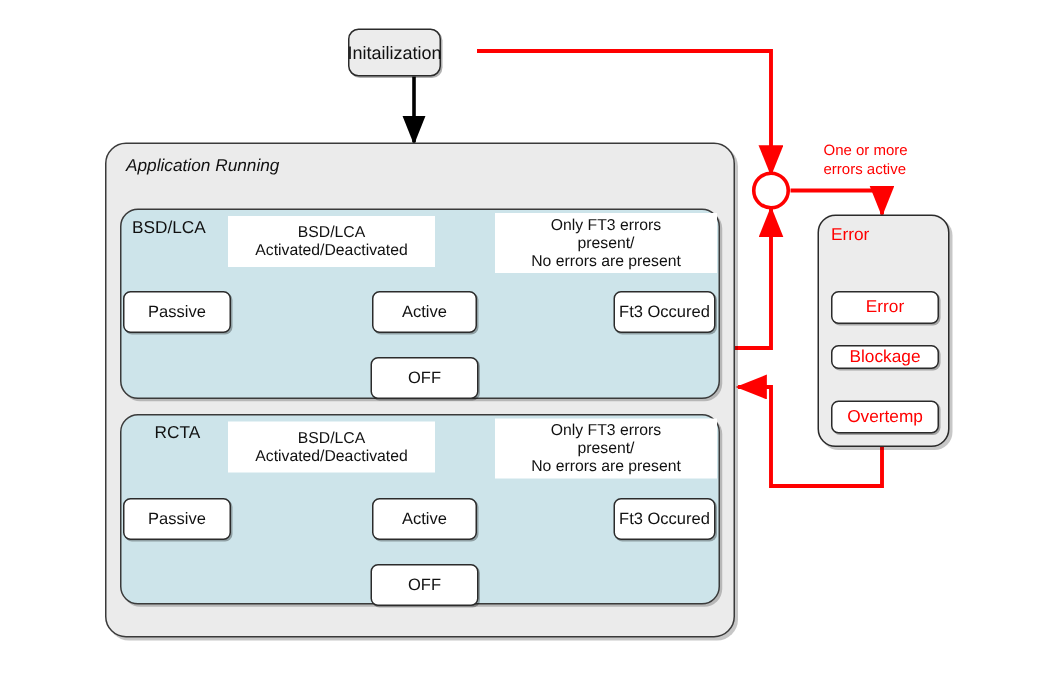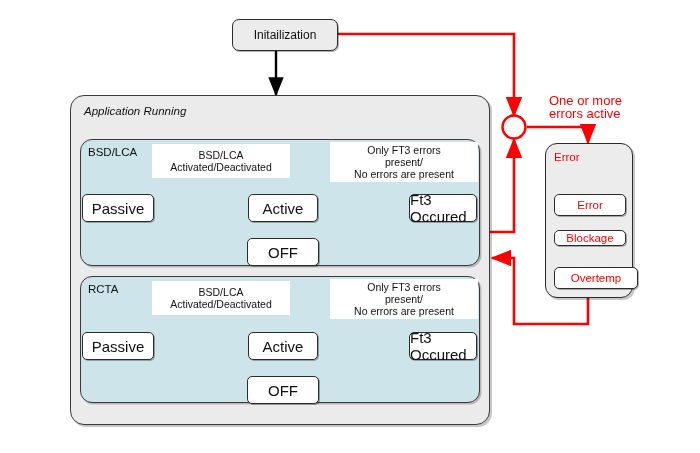--- a/index.html
+++ b/index.html
@@ -31,21 +31,21 @@
   
   .node {
     position: absolute;
     box-sizing: border-box;
     background: #ffffff;
     border: 1.6px solid #2b2b2b;
     border-radius: 5px;
     display: flex;
     align-items: center;
     justify-content: center;
-    font-size: 15px;
+    font-size: 11px;
     color: #111111;
     box-shadow: 1px 1px 0 rgba(0,0,0,0.30);
   }
 
   .init-node {
     background: #ececec;
     border: 1.6px solid #2b2b2b;
     border-radius: 7px;
     font-size: 12px;
   }
@@ -112,21 +112,21 @@
     border-radius: 5px;
     display: flex;
     align-items: center;
     justify-content: center;
     font-size: 11.5px;
     color: #ff0000;
     box-shadow: 1px 1px 0 rgba(0,0,0,0.30);
   }
   .red-note {
     position: absolute;
-    font-size: 13px;
+    font-size: 10px;
     line-height: 12.6px;
     color: #ff0000;
     white-space: pre-line;
   }
 </style>
 </head>
 <body>
 
 <div id="canvas">
 
@@ -181,21 +181,21 @@
       <path d="M527,127 L588,127 L588,143" stroke="#ff0000" stroke-width="2.6" fill="none" marker-end="url(#ah-red)"></path>
 
       <path d="M490,232 L514,232 L514,139" stroke="#ff0000" stroke-width="2.6" fill="none" marker-end="url(#ah-red)"></path>
 
       <path d="M588,298 L588,324 L514,324 L514,258 L492,258" stroke="#ff0000" stroke-width="2.6" fill="none" marker-end="url(#ah-red)"></path>
 
       <circle cx="514" cy="127" r="11.5" fill="#ffffff" stroke="#ff0000" stroke-width="2.4"></circle>
     </g>
   </svg>
 
-  <div class="node init-node" style="left:232px; top:19px; width:106px; height:32px;">
+  <div class="node init-node" style="left:232px; top:19px; width:62px; height:32px;">
     <span>Initailization</span>
   </div>
 
   <div class="app-container" style="left:70px; top:95px; width:420px; height:330px;"></div>
   <div class="container-title" style="left:84px; top:105px;font-style:italic;">Application Running</div>
 
   <div class="sub-container" style="left:80px; top:139px; width:400px; height:127px;"></div>
   <div class="container-title" style="left:88px; top:146px;">BSD/LCA</div>
 
   <div class="label-plate" style="left:152px; top:144px; width:138px; height:34px;">
@@ -215,21 +215,21 @@
     <span>Active</span>
   </div>
   <div class="node" style="left:409px; top:194px; width:68px; height:28px;">
     <span>Ft3 Occured</span>
   </div>
   <div class="node" style="left:247px; top:238px; width:72px; height:28px;">
     <span>OFF</span>
   </div>
 
   <div class="sub-container" style="left:80px; top:276px; width:400px; height:127px;"></div>
-  <div class="container-title" style="left:88px; top:283px;">RCTA</div>
+  <div class="container-title" style="left:103px; top:283px;">RCTA</div>
 
   <div class="label-plate" style="left:152px; top:281px; width:138px; height:34px;">
     <span style="white-space:pre-line;">BSD/LCA
 Activated/Deactivated</span>
   </div>
   <div class="label-plate" style="left:330px; top:279px; width:148px; height:40px;">
     <span style="white-space:pre-line;">Only FT3 errors
 present/
 No errors are present</span>
   </div>
@@ -252,17 +252,17 @@
 
   <div class="error-container" style="left:545px; top:143px; width:88px; height:155px;"></div>
   <div class="error-title" style="left:554px; top:151px;">Error</div>
 
   <div class="error-node" style="left:554px; top:194px; width:72px; height:22px;">
     <span>Error</span>
   </div>
   <div class="error-node" style="left:554px; top:230px; width:72px; height:16px;">
     <span>Blockage</span>
   </div>
-  <div class="error-node" style="left:554px; top:267px; width:84px; height:22px;">
+  <div class="error-node" style="left:554px; top:267px; width:72px; height:22px;">
     <span>Overtemp</span>
   </div>
 
 </div>
 
 </body></html>

